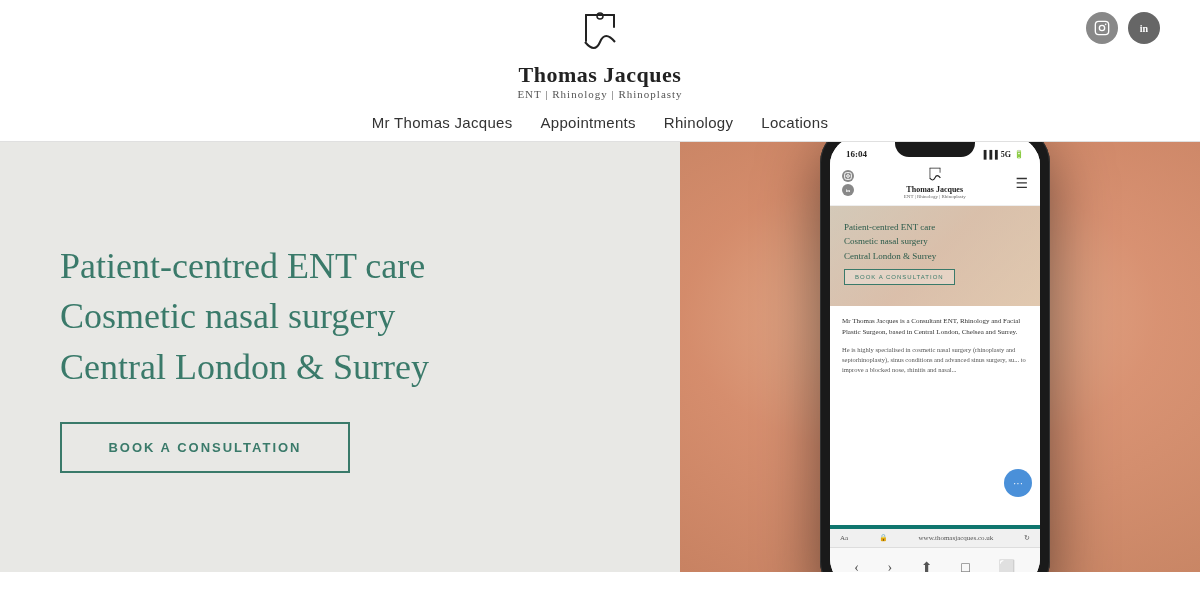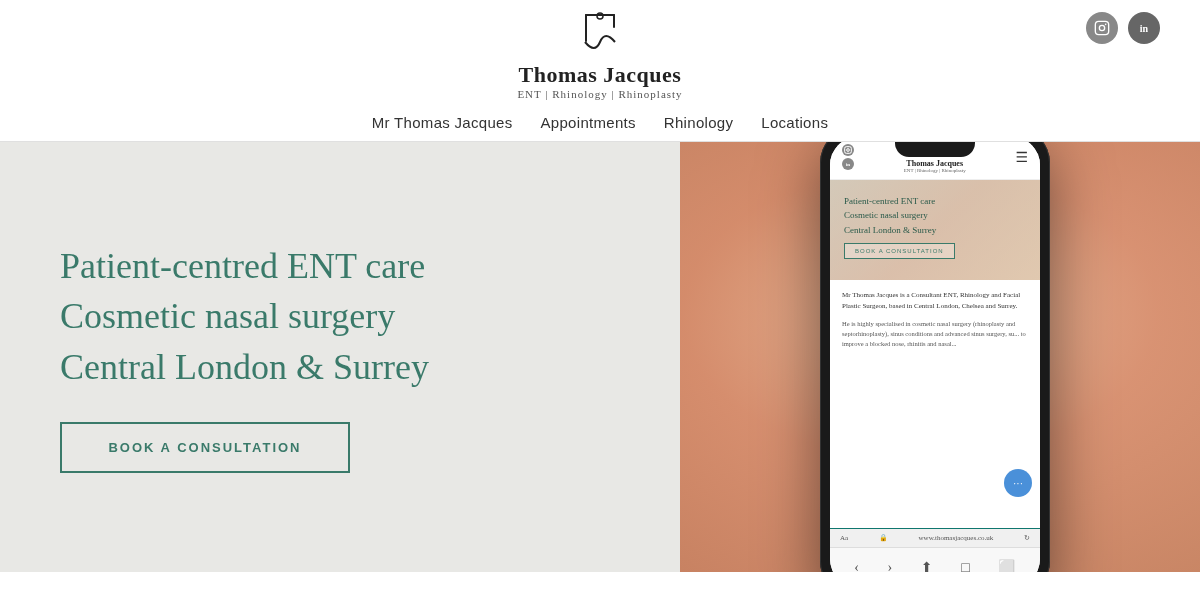--- a/index.html
+++ b/index.html
@@ -301,21 +301,21 @@
       justify-content: center;
       color: #fff;
       font-size: 10px;
     }
     .phone-address-bar {
       position: absolute;
       bottom: 40px;
       left: 0;
       right: 0;
       background: #f0f0f0;
-      border-top: 1px solid #0f766e;
+      border-top: 4px solid #0f766e;
       padding: 5px 10px;
       display: flex;
       align-items: center;
       justify-content: space-between;
       font-size: 7px;
       color: #555;
     }
     .phone-bottom-bar {
       position: absolute;
       bottom: 0;
@@ -383,20 +383,28 @@
     </div>
     <button class="hero-cta">BOOK A CONSULTATION</button>
   </div>
   <div class="hero-bg-image"></div>
 
   <div class="phone-wrapper">
     <div class="phone-outer">
       <div class="phone-notch"></div>
       <div class="phone-screen">
 
+        <div class="phone-status-bar">
+          <span>16:04</span>
+          <div class="phone-signal">
+            <span>▐▐▐</span>
+            <span>5G</span>
+            <span>🔋</span>
+          </div>
+        </div>
 
         <div class="phone-header">
           <div class="phone-social-icons">
             <div class="phone-social-icon">
               <svg width="8" height="8" viewBox="0 0 24 24" fill="white">
                 <rect x="2" y="2" width="20" height="20" rx="5" stroke="white" stroke-width="3" fill="none"></rect>
                 <circle cx="12" cy="12" r="4" stroke="white" stroke-width="3" fill="none"></circle>
               </svg>
             </div>
             <div class="phone-social-icon">

